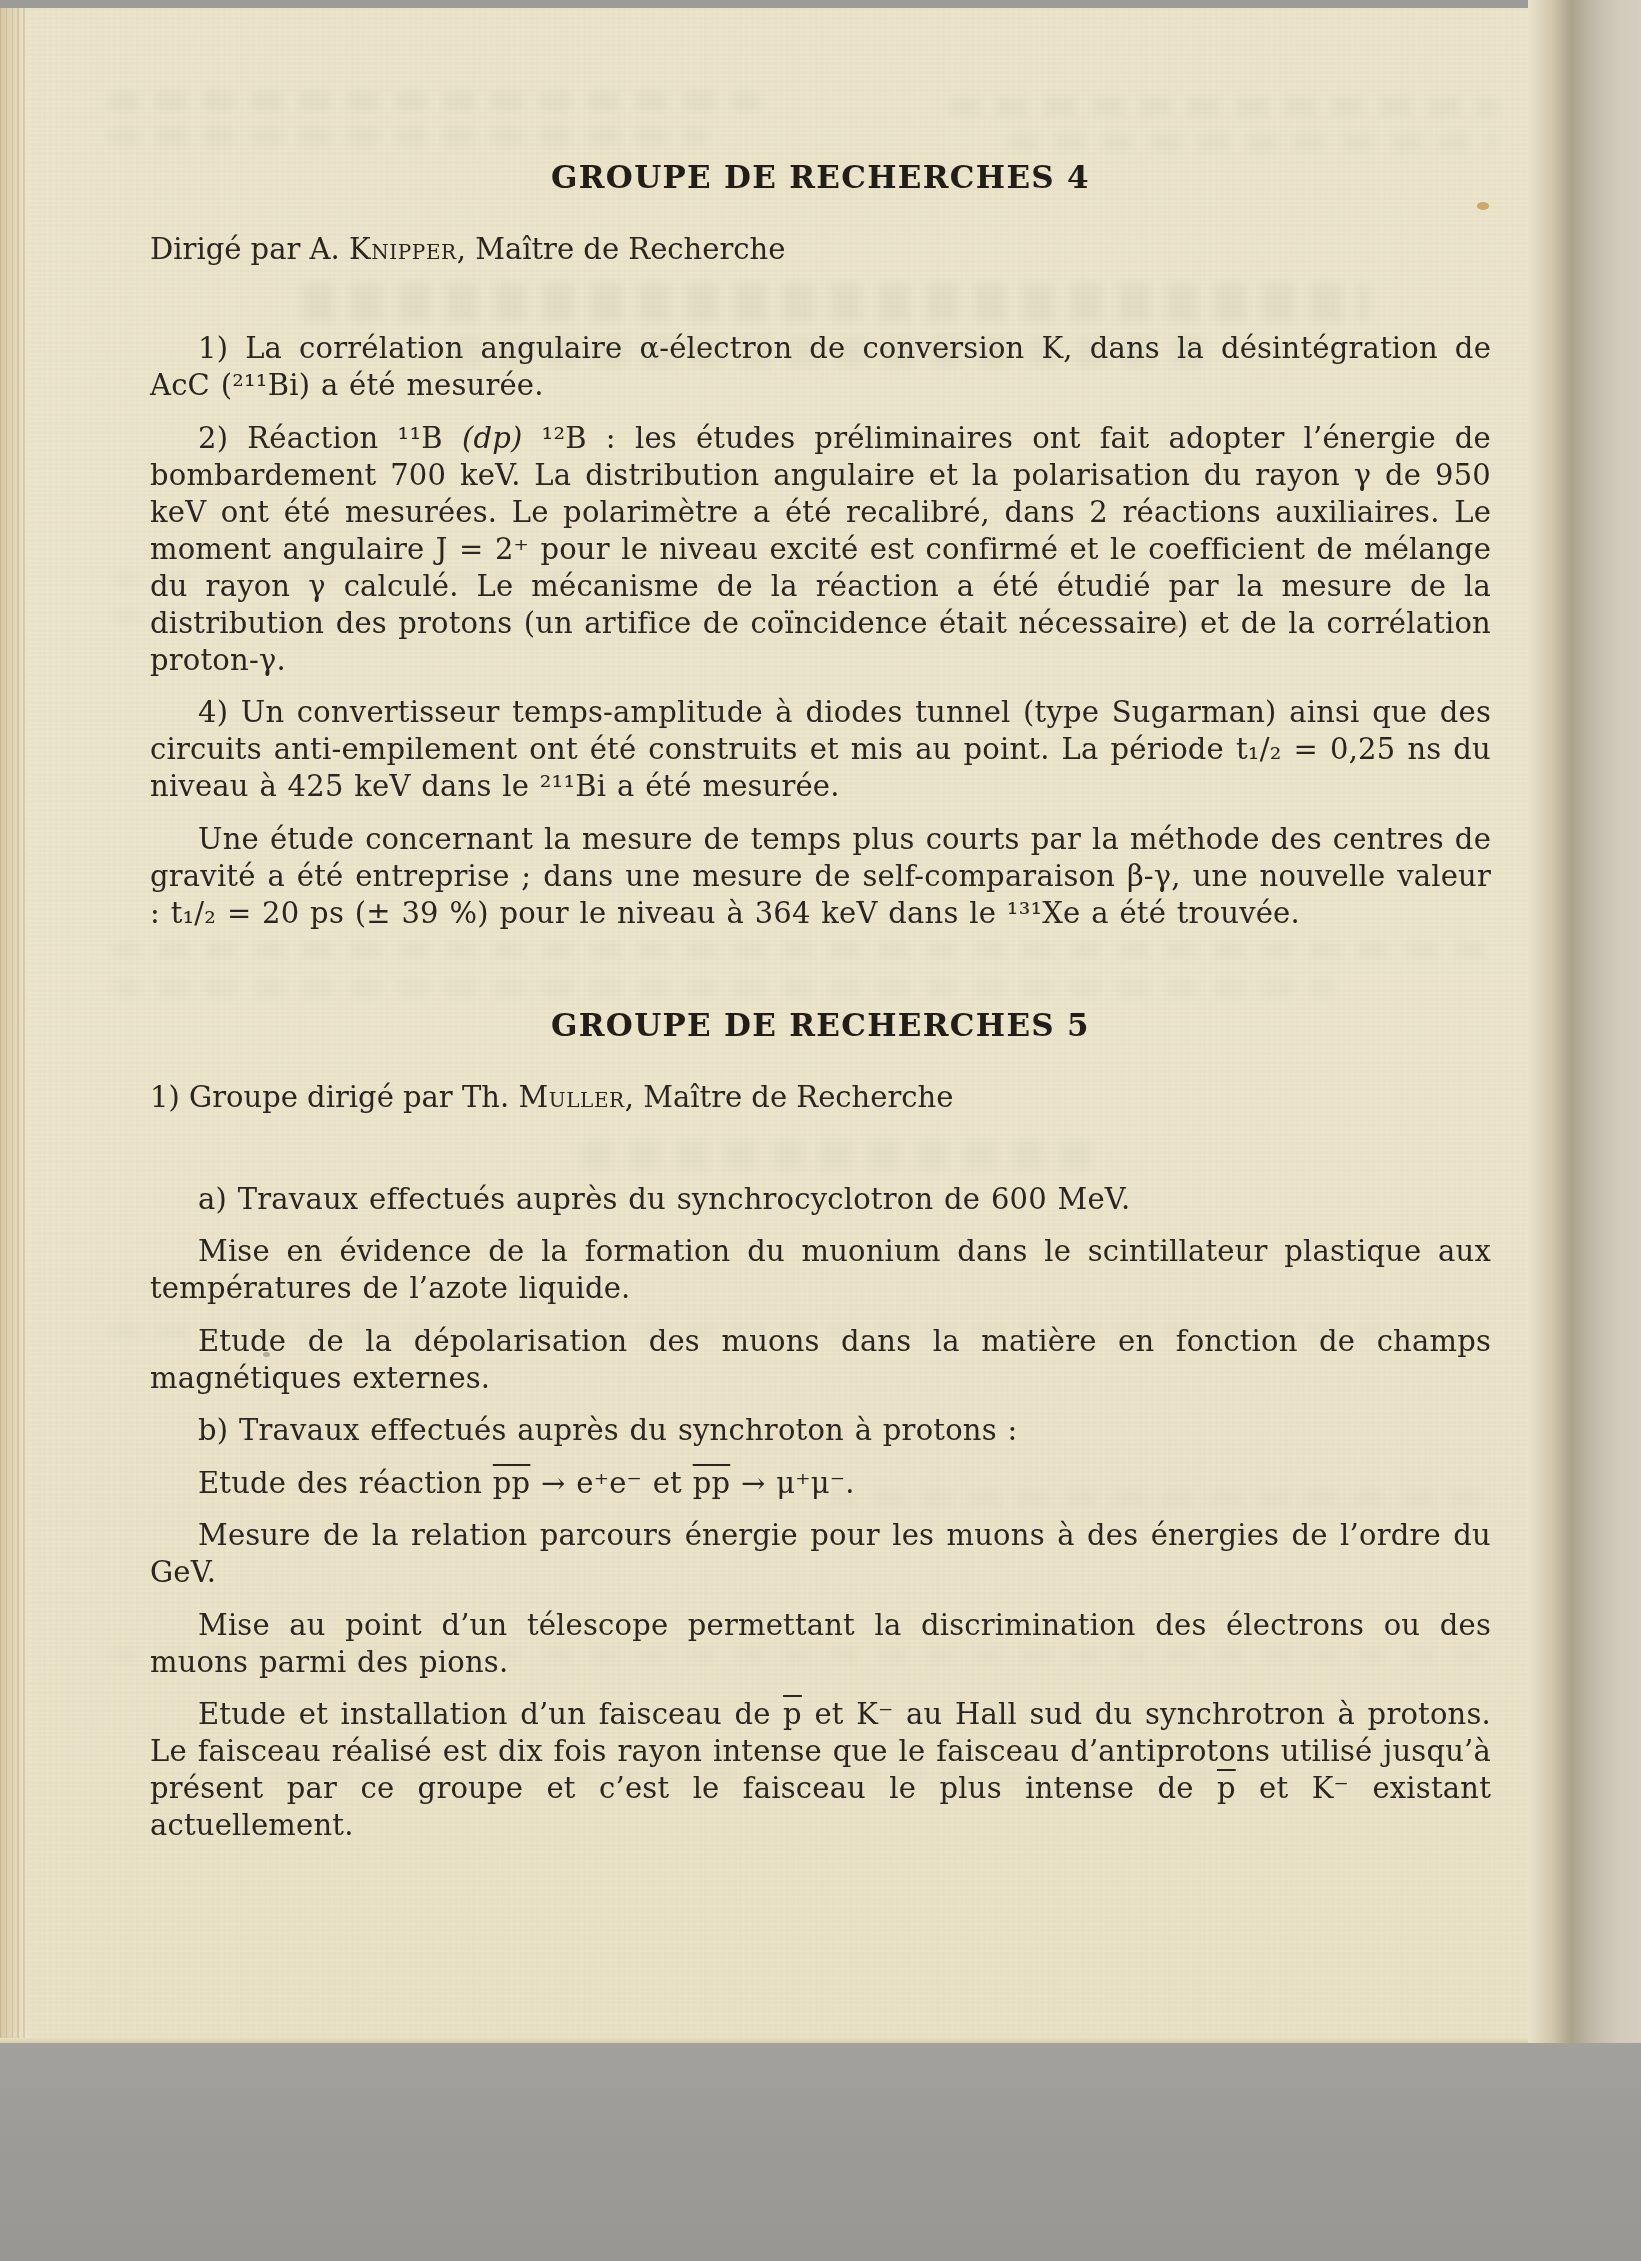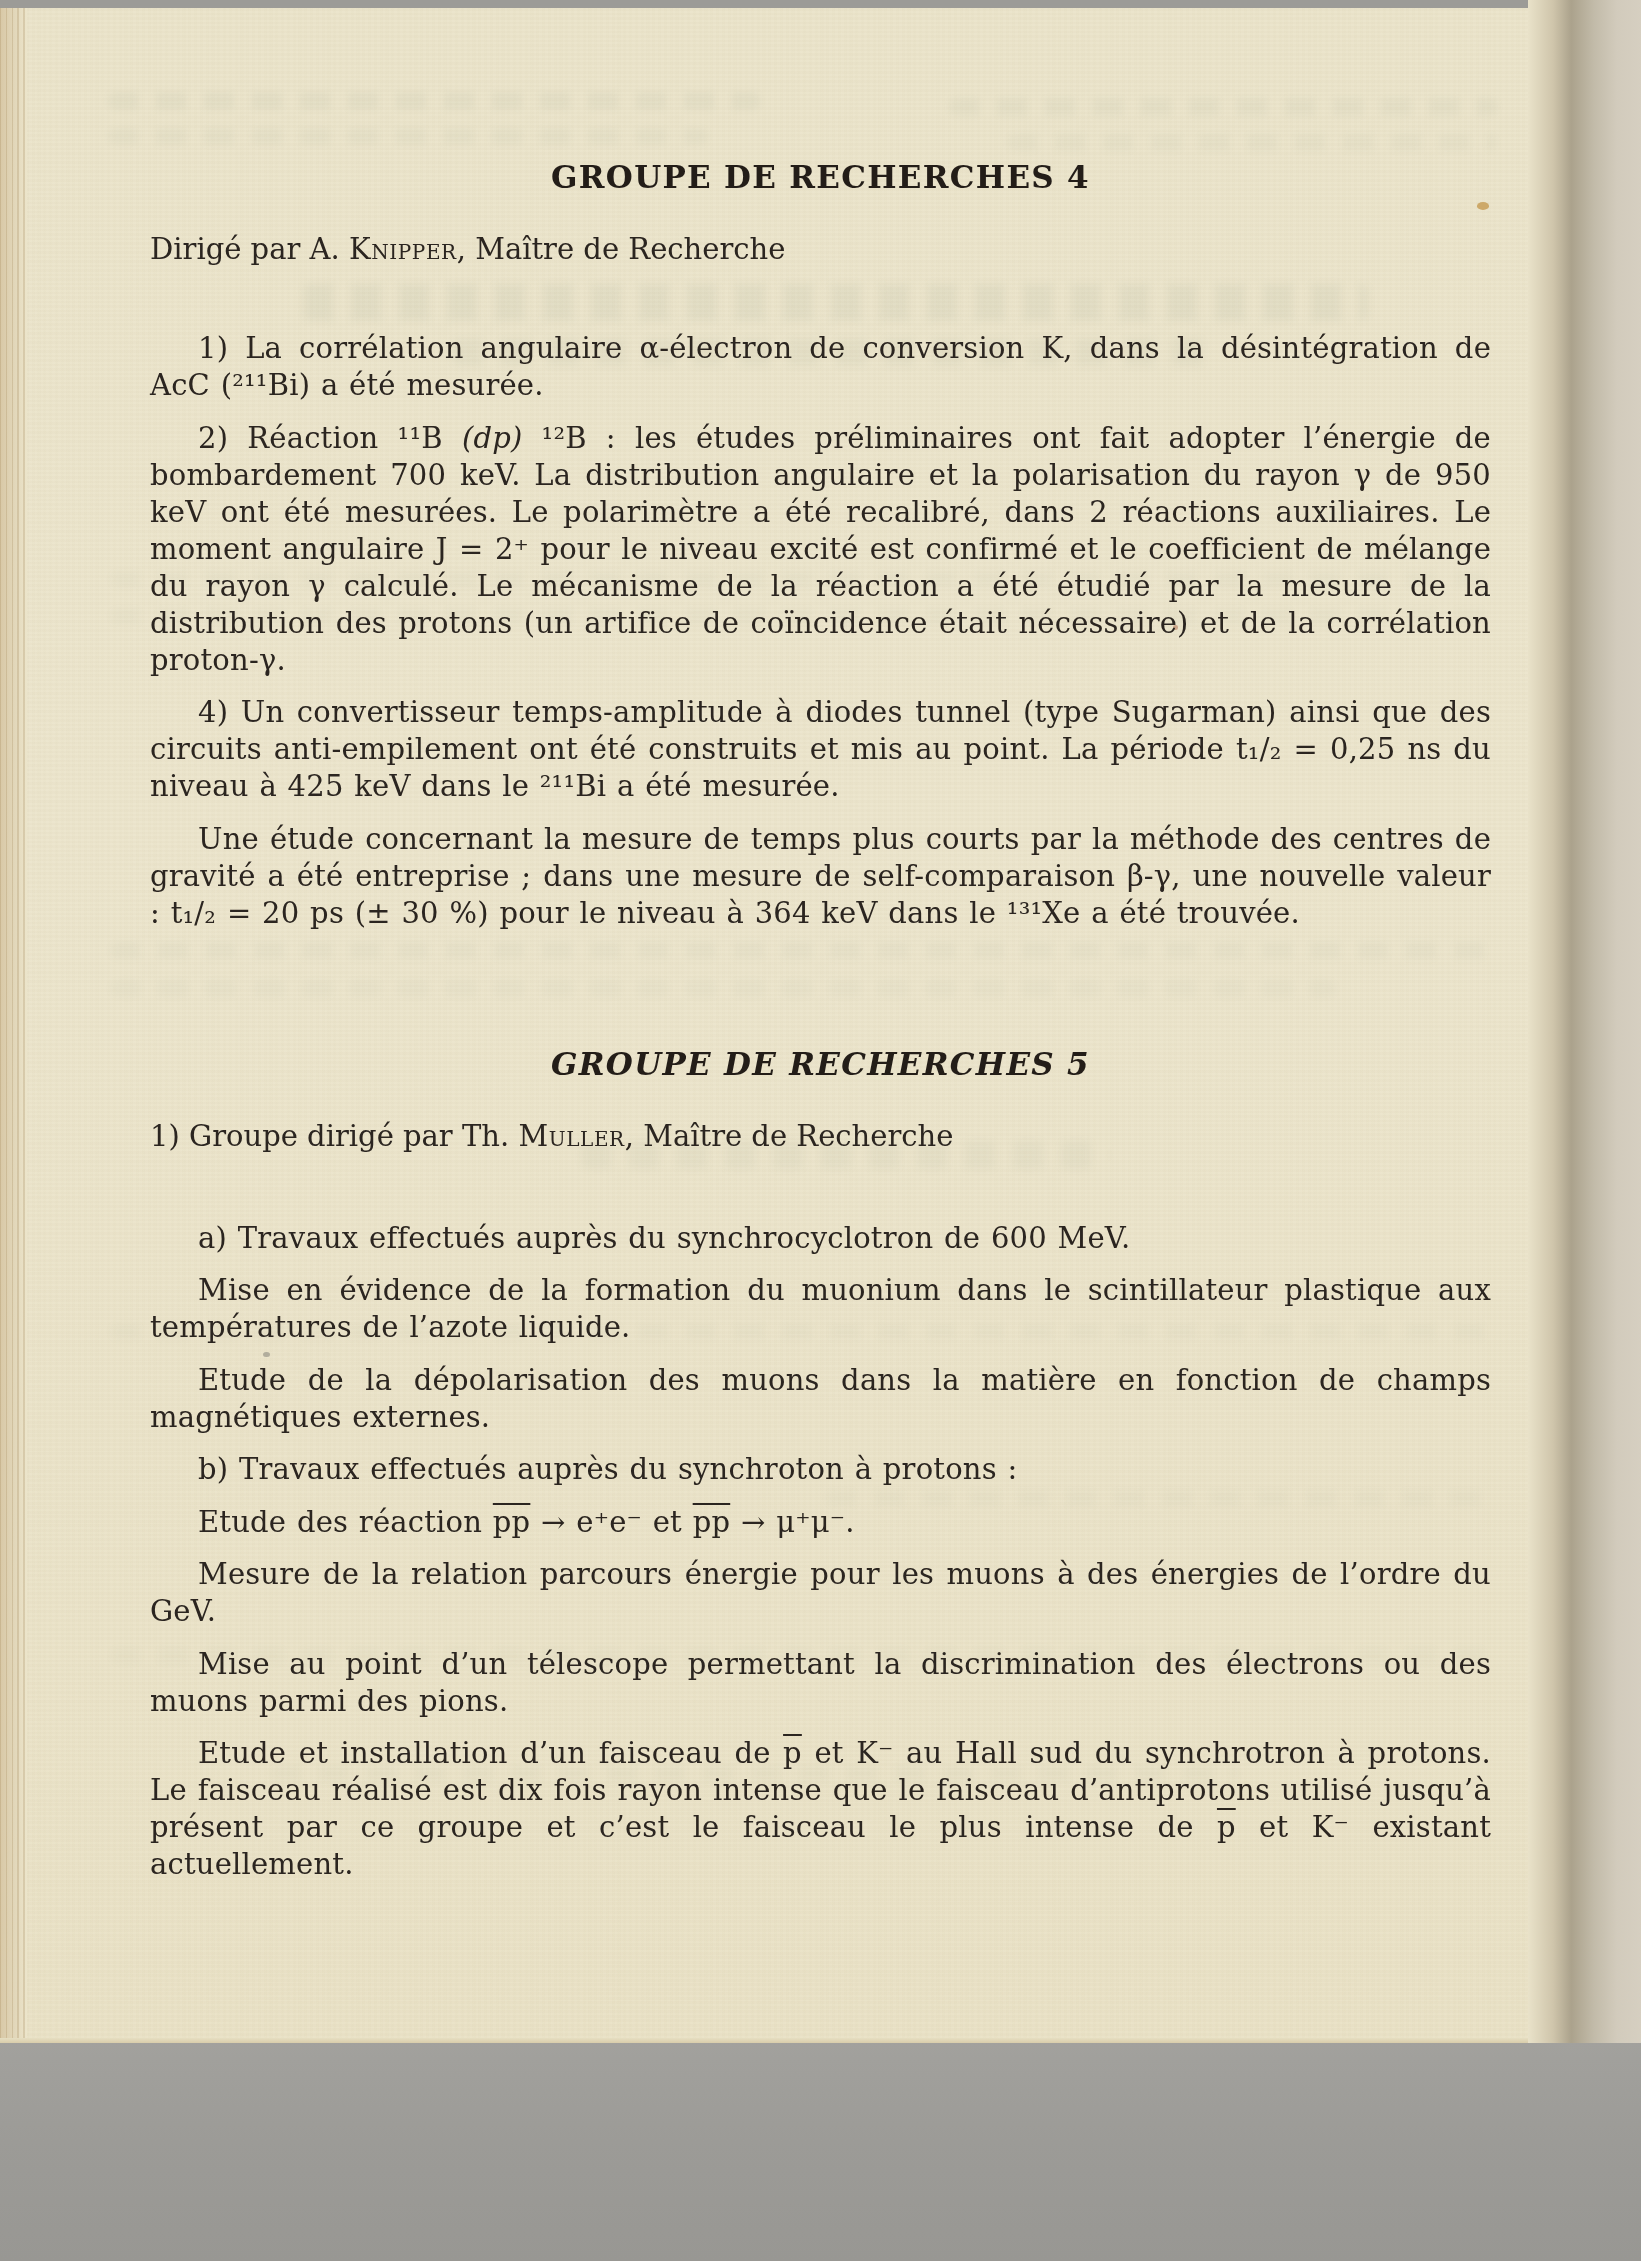--- a/index.html
+++ b/index.html
@@ -71,21 +71,21 @@
   .content{
     position:absolute;left:150px;top:0;width:1341px;
     color:#2b2520;
   }
   .h-title{
     margin:0;padding:0;text-align:center;
     font-size:31px;font-weight:bold;color:#231d18;
     letter-spacing:1.3px;line-height:37px;
   }
   #s4-title{padding-top:151px;}
-  #s5-title{margin-top:114px;font-style:italic;}
+  #s5-title{margin-top:75px;}
   .subtitle{
     margin-top:35px;
     font-size:29px;line-height:37px;color:#2b2520;
   }
   .sc{font-variant:small-caps;letter-spacing:0.6px;}
   .body-p{
     margin:15.5px 0 0 0;padding:0;
     font-size:29px;line-height:37px;
     text-align:justify;text-indent:48px;
     letter-spacing:0.2px;word-spacing:1.3px;
@@ -132,21 +132,21 @@
 
       <div class="subtitle"><span>Dirigé par A. </span><span class="sc">Knipper</span><span>, Maître de Recherche</span></div>
 
       <p class="body-p" id="p1">1) La corrélation angulaire α-électron de conversion K, dans la désintégration de AcC (²¹¹Bi) a été mesurée.</p>
 
       <p class="body-p"><span>2) Réaction ¹¹B </span><i>(dp)</i><span> ¹²B : les études préliminaires ont fait adopter l’énergie de bombardement 700 keV. La distribution angulaire et la polarisation du rayon γ de 950 keV ont été mesurées. Le polarimètre a été recalibré, dans 2 réactions auxiliaires. Le moment angulaire J = 2⁺ pour le niveau excité est confirmé et le coefficient de mélange du rayon γ calculé. Le mécanisme de la réaction a été étudié par la mesure de la distribution des protons (un artifice de coïncidence était nécessaire) et de la corrélation proton-γ.</span></p>
 
 
       <p class="body-p">4) Un convertisseur temps-amplitude à diodes tunnel (type Sugarman) ainsi que des circuits anti-empilement ont été construits et mis au point. La période t₁/₂ = 0,25 ns du niveau à 425 keV dans le ²¹¹Bi a été mesurée.</p>
 
-      <p class="body-p">Une étude concernant la mesure de temps plus courts par la méthode des centres de gravité a été entreprise ; dans une mesure de self-comparaison β-γ, une nouvelle valeur : t₁/₂ = 20 ps (± 30 %) pour le niveau à 364 keV dans le ¹³¹Xe a été trouvée.</p>
+      <p class="body-p">Une étude concernant la mesure de temps plus courts par la méthode des centres de gravité a été entreprise ; dans une mesure de self-comparaison β-γ, une nouvelle valeur : t₁/₂ = 20 ps (± 39 %) pour le niveau à 364 keV dans le ¹³¹Xe a été trouvée.</p>
 
       <h1 class="h-title" id="s5-title">GROUPE DE RECHERCHES 5</h1>
 
       <div class="subtitle"><span>1) Groupe dirigé par Th. </span><span class="sc">Muller</span><span>, Maître de Recherche</span></div>
 
       <p class="body-p" id="a-head">a) Travaux effectués auprès du synchrocyclotron de 600 MeV.</p>
 
       <p class="body-p">Mise en évidence de la formation du muonium dans le scintillateur plastique aux températures de l’azote liquide.</p>
 
       <p class="body-p">Etude de la dépolarisation des muons dans la matière en fonction de champs magnétiques externes.</p>

